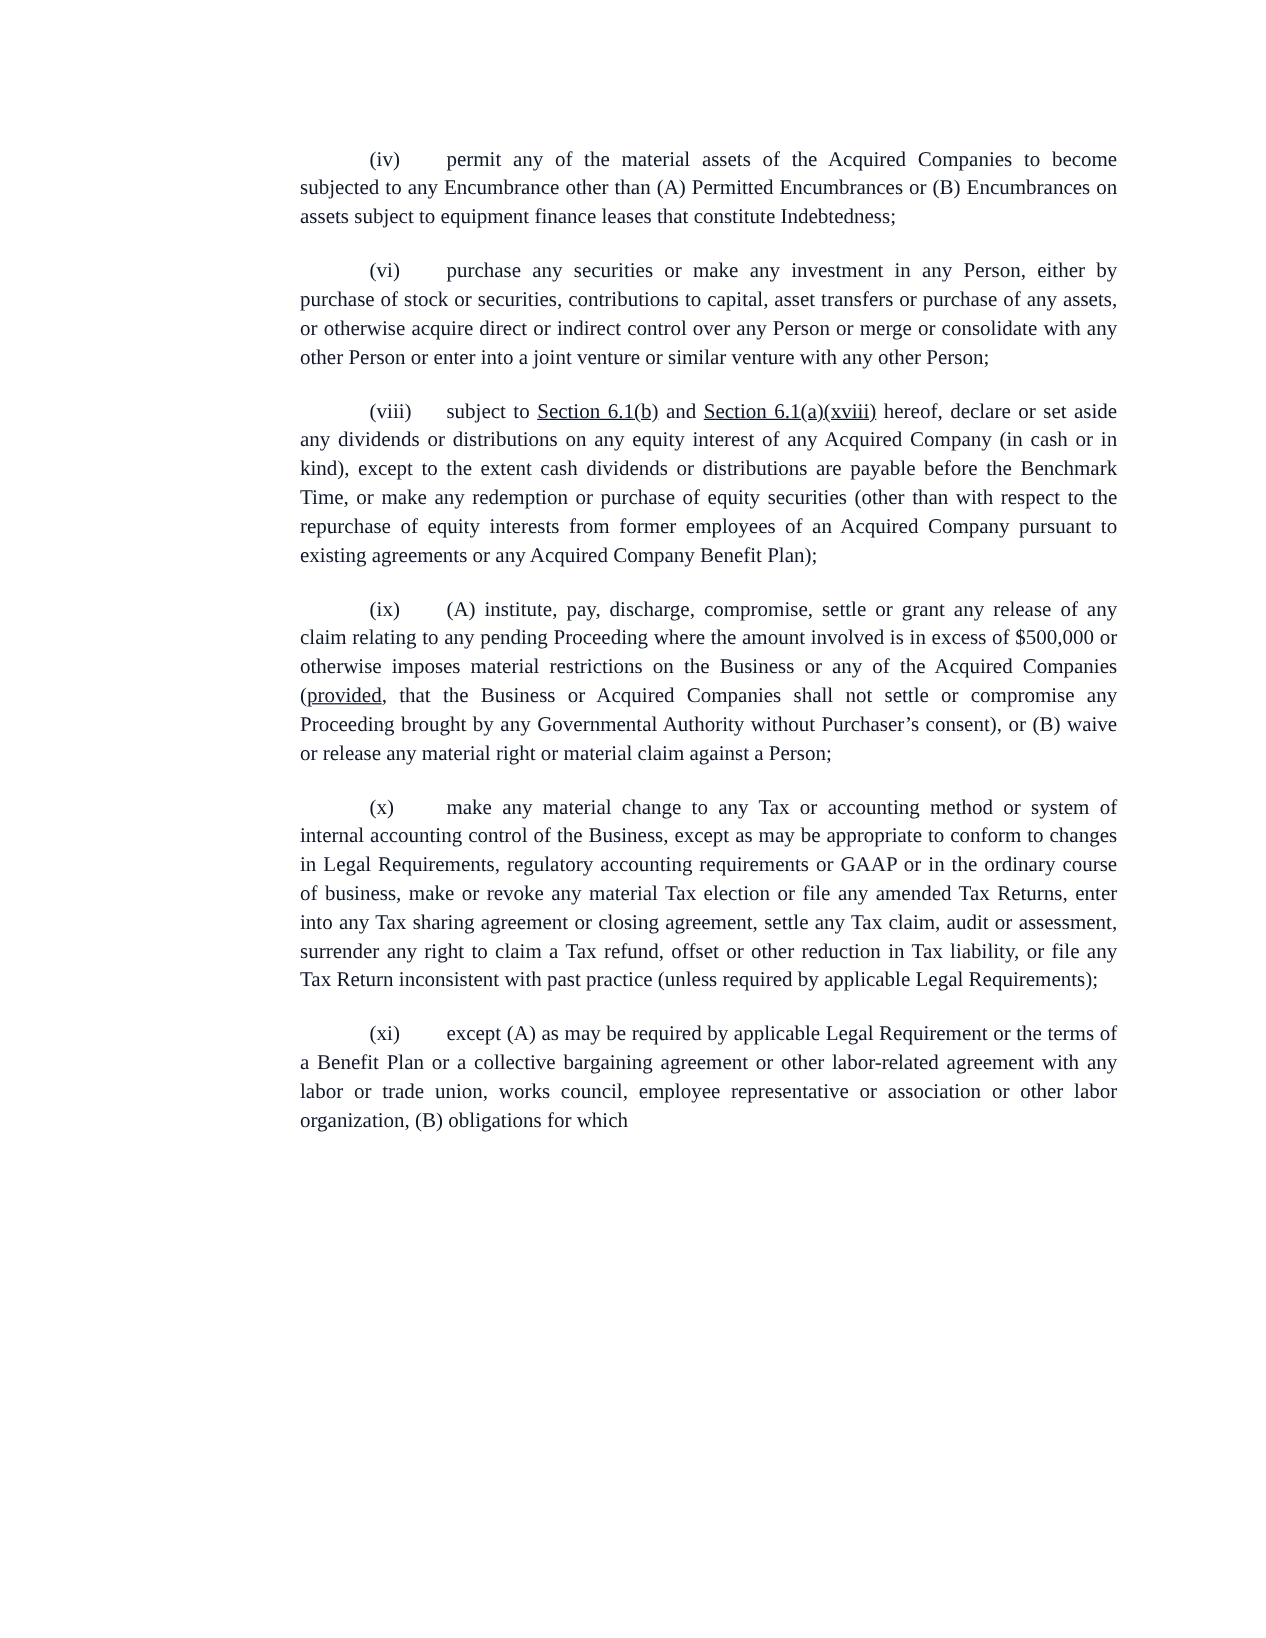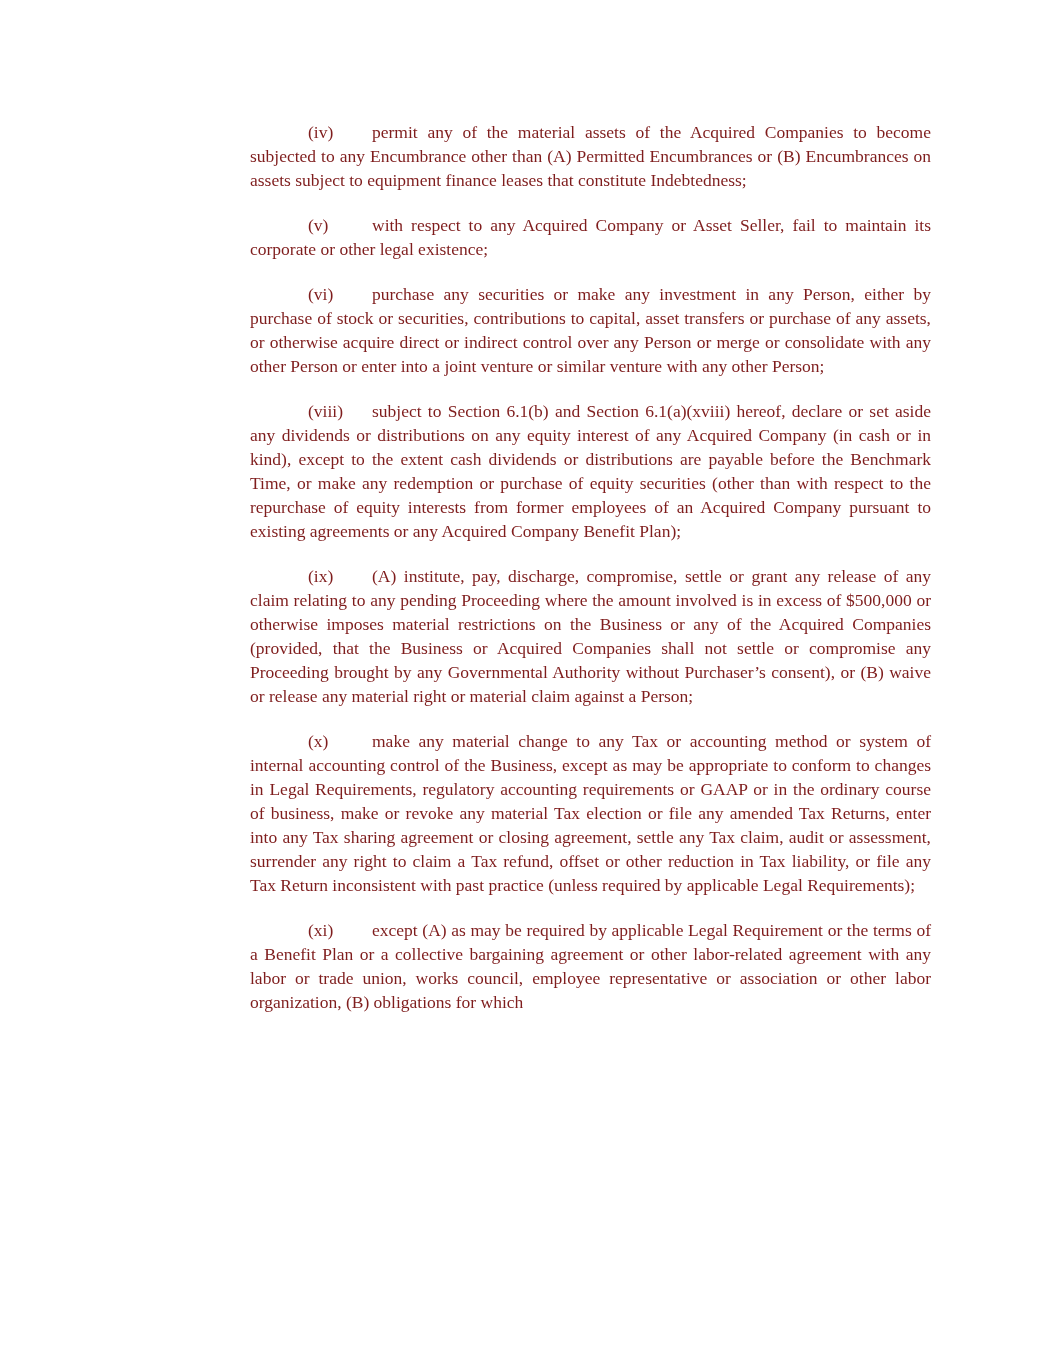--- a/index.html
+++ b/index.html
@@ -12,42 +12,42 @@
     width: 1055px;
     height: 1365px;
     margin: 0 auto;
     background: #ffffff;
     box-sizing: border-box;
     padding: 120px 124px 16px 250px;
     overflow: hidden;
     font-family: "Liberation Serif", serif;
     font-size: 17.5px;
     line-height: 24px;
-    color: #7f1d1d;
+    color: #0f172a;
   }
   .para {
     margin: 0 0 21px 0;
     text-align: justify;
     text-indent: 58px;
   }
   .clause-label {
     display: inline-block;
     width: 64px;
     text-indent: 0;
     text-align: left;
   }
   .underline {
+    text-decoration: underline;
   }
 </style>
 </head>
 <body>
 
 <div class="page">
   <div class="doc-body">
       <p class="para"><span class="clause-label">(iv)</span><span>permit any of the material assets of the Acquired Companies to become subjected to any Encumbrance other than (A) Permitted Encumbrances or (B) Encumbrances on assets subject to equipment finance leases that constitute Indebtedness;</span></p>
-      <p class="para"><span class="clause-label">(v)</span><span>with respect to any Acquired Company or Asset Seller, fail to maintain its corporate or other legal existence;</span></p>
       <p class="para"><span class="clause-label">(vi)</span><span>purchase any securities or make any investment in any Person, either by purchase of stock or securities, contributions to capital, asset transfers or purchase of any assets, or otherwise acquire direct or indirect control over any Person or merge or consolidate with any other Person or enter into a joint venture or similar venture with any other Person;</span></p>
       <p class="para"><span class="clause-label">(viii)</span><span>subject to </span><span class="underline">Section 6.1(b)</span><span> and </span><span class="underline">Section 6.1(a)(xviii)</span><span> hereof, declare or set aside any dividends or distributions on any equity interest of any Acquired Company (in cash or in kind), except to the extent cash dividends or distributions are payable before the Benchmark Time, or make any redemption or purchase of equity securities (other than with respect to the repurchase of equity interests from former employees of an Acquired Company pursuant to existing agreements or any Acquired Company Benefit Plan);</span></p>
       <p class="para"><span class="clause-label">(ix)</span><span>(A) institute, pay, discharge, compromise, settle or grant any release of any claim relating to any pending Proceeding where the amount involved is in excess of $500,000 or otherwise imposes material restrictions on the Business or any of the Acquired Companies (</span><span class="underline">provided</span><span>, that the Business or Acquired Companies shall not settle or compromise any Proceeding brought by any Governmental Authority without Purchaser’s consent), or (B) waive or release any material right or material claim against a Person;</span></p>
       <p class="para"><span class="clause-label">(x)</span><span>make any material change to any Tax or accounting method or system of internal accounting control of the Business, except as may be appropriate to conform to changes in Legal Requirements, regulatory accounting requirements or GAAP or in the ordinary course of business, make or revoke any material Tax election or file any amended Tax Returns, enter into any Tax sharing agreement or closing agreement, settle any Tax claim, audit or assessment, surrender any right to claim a Tax refund, offset or other reduction in Tax liability, or file any Tax Return inconsistent with past practice (unless required by applicable Legal Requirements);</span></p>
       <p class="para"><span class="clause-label">(xi)</span><span>except (A) as may be required by applicable Legal Requirement or the terms of a Benefit Plan or a collective bargaining agreement or other labor-related agreement with any labor or trade union, works council, employee representative or association or other labor organization, (B) obligations for which</span></p>
     </div>
 </div>
 
 </body></html>

